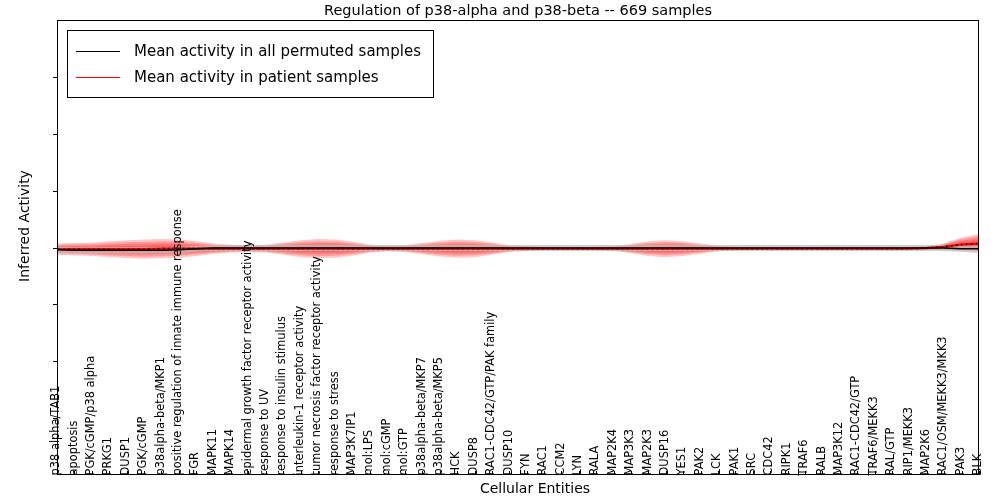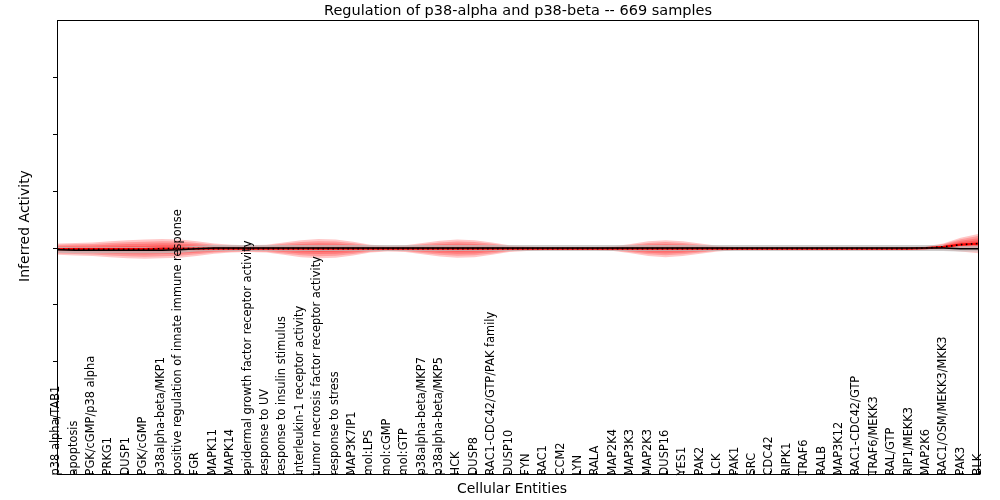--- a/index.html
+++ b/index.html
@@ -74,21 +74,21 @@
     position: absolute;
     left: 53px;
     width: 4px;
     height: 0;
     border-top: 1.1px solid #000000;
   }
 
   
   #x-axis-label {
     position: absolute;
-    left: 51px;
+    left: 74px;
     top: 480px;
     width: 922px;
     text-align: center;
     font-size: 14px;
     color: #000000;
     white-space: nowrap;
   }
   #x-tick-layer {
     position: absolute;
     left: 0;
@@ -274,20 +274,30 @@
       <div class="x-tick-label" style="left: 931.011px;">MAP2K6</div>
       <div class="x-tick-mark" style="left: 926.811px;"></div>
       <div class="x-tick-label" style="left: 948.408px;">RAC1/OSM/MEKK3/MKK3</div>
       <div class="x-tick-mark" style="left: 944.208px;"></div>
       <div class="x-tick-label" style="left: 965.804px;">PAK3</div>
       <div class="x-tick-mark" style="left: 961.604px;"></div>
       <div class="x-tick-label" style="left: 983.2px;">BLK</div>
       <div class="x-tick-mark" style="left: 979px;"></div>
     </div>
 
+  <div id="legend">
+    <div class="legend-row">
+      <span class="legend-swatch permuted"></span>
+      <span class="legend-text">Mean activity in all permuted samples</span>
+    </div>
+    <div class="legend-row">
+      <span class="legend-swatch patient"></span>
+      <span class="legend-text">Mean activity in patient samples</span>
+    </div>
+  </div>
 
 <div class="y-tick-mark" style="top: 418.125px;"></div>
     <div class="y-tick-mark" style="top: 361.25px;"></div>
     <div class="y-tick-mark" style="top: 304.375px;"></div>
     <div class="y-tick-mark" style="top: 247.5px;"></div>
     <div class="y-tick-mark" style="top: 190.625px;"></div>
     <div class="y-tick-mark" style="top: 133.75px;"></div>
     <div class="y-tick-mark" style="top: 76.875px;"></div>
   </div>
 

